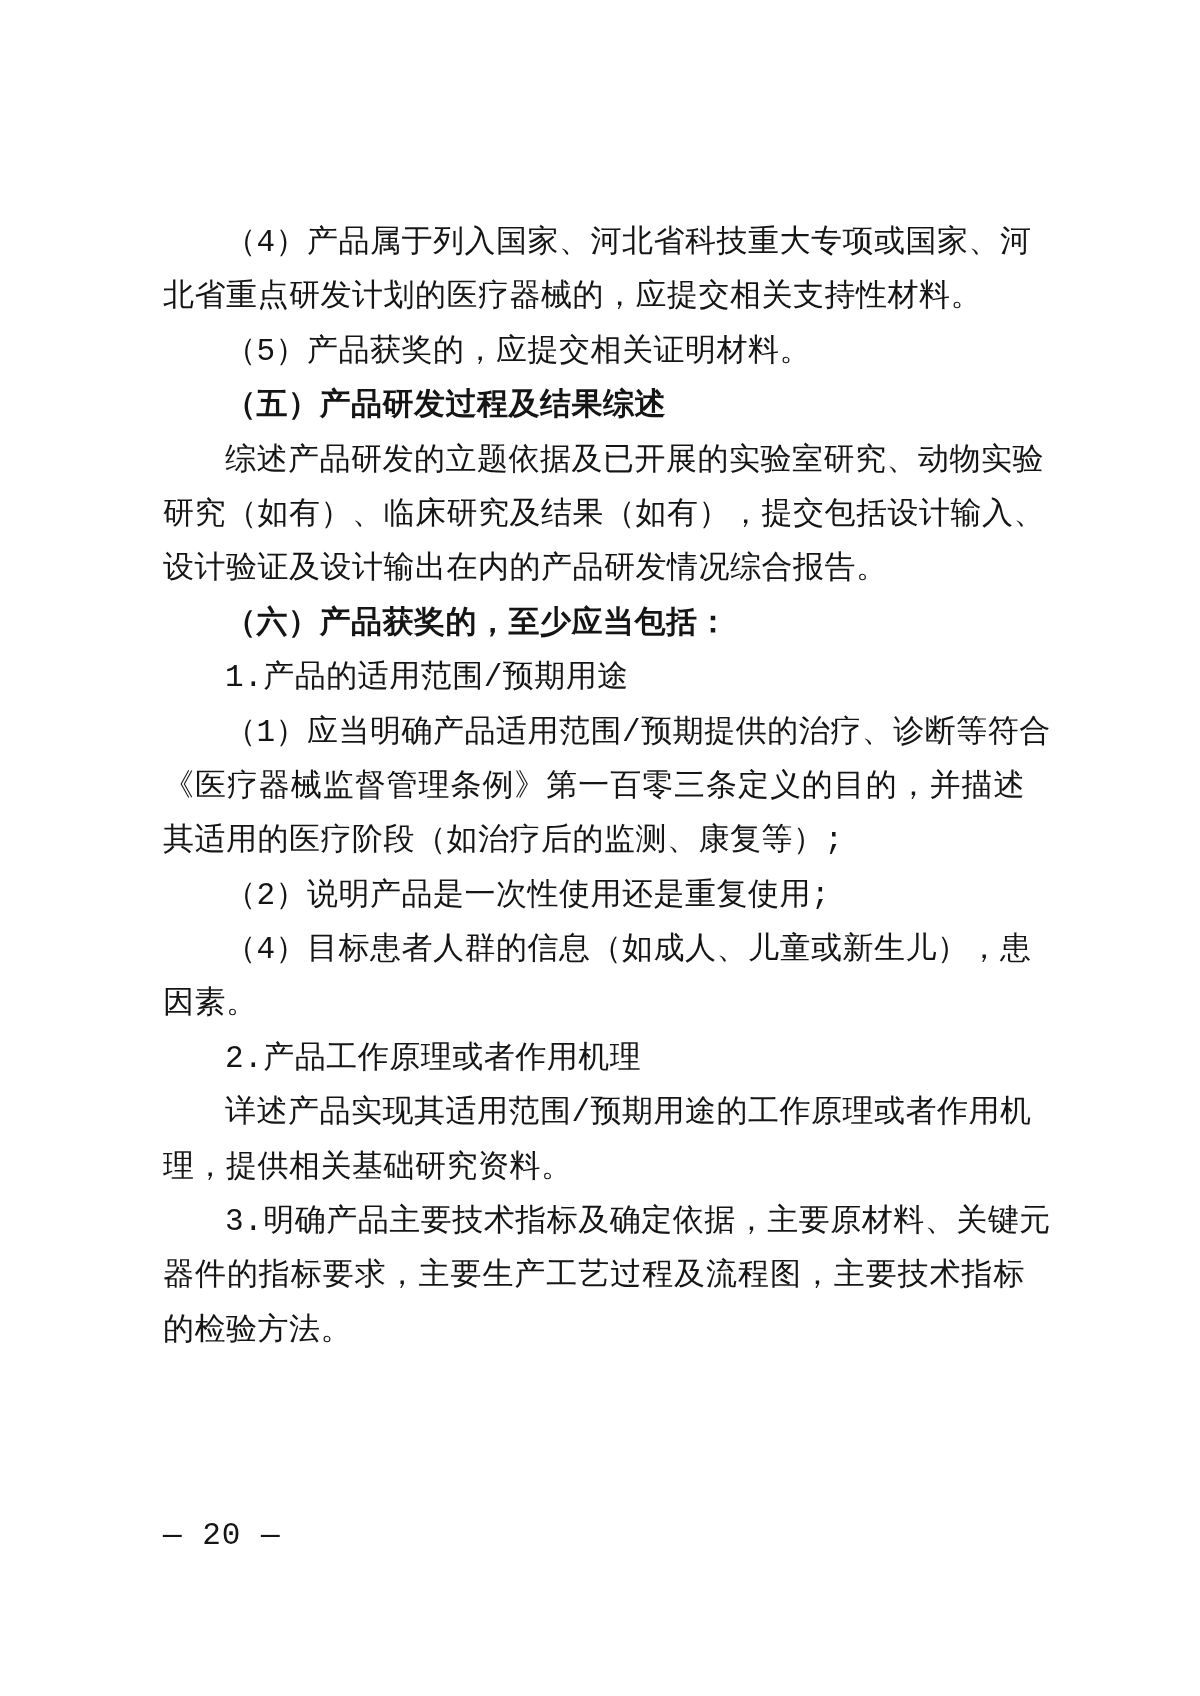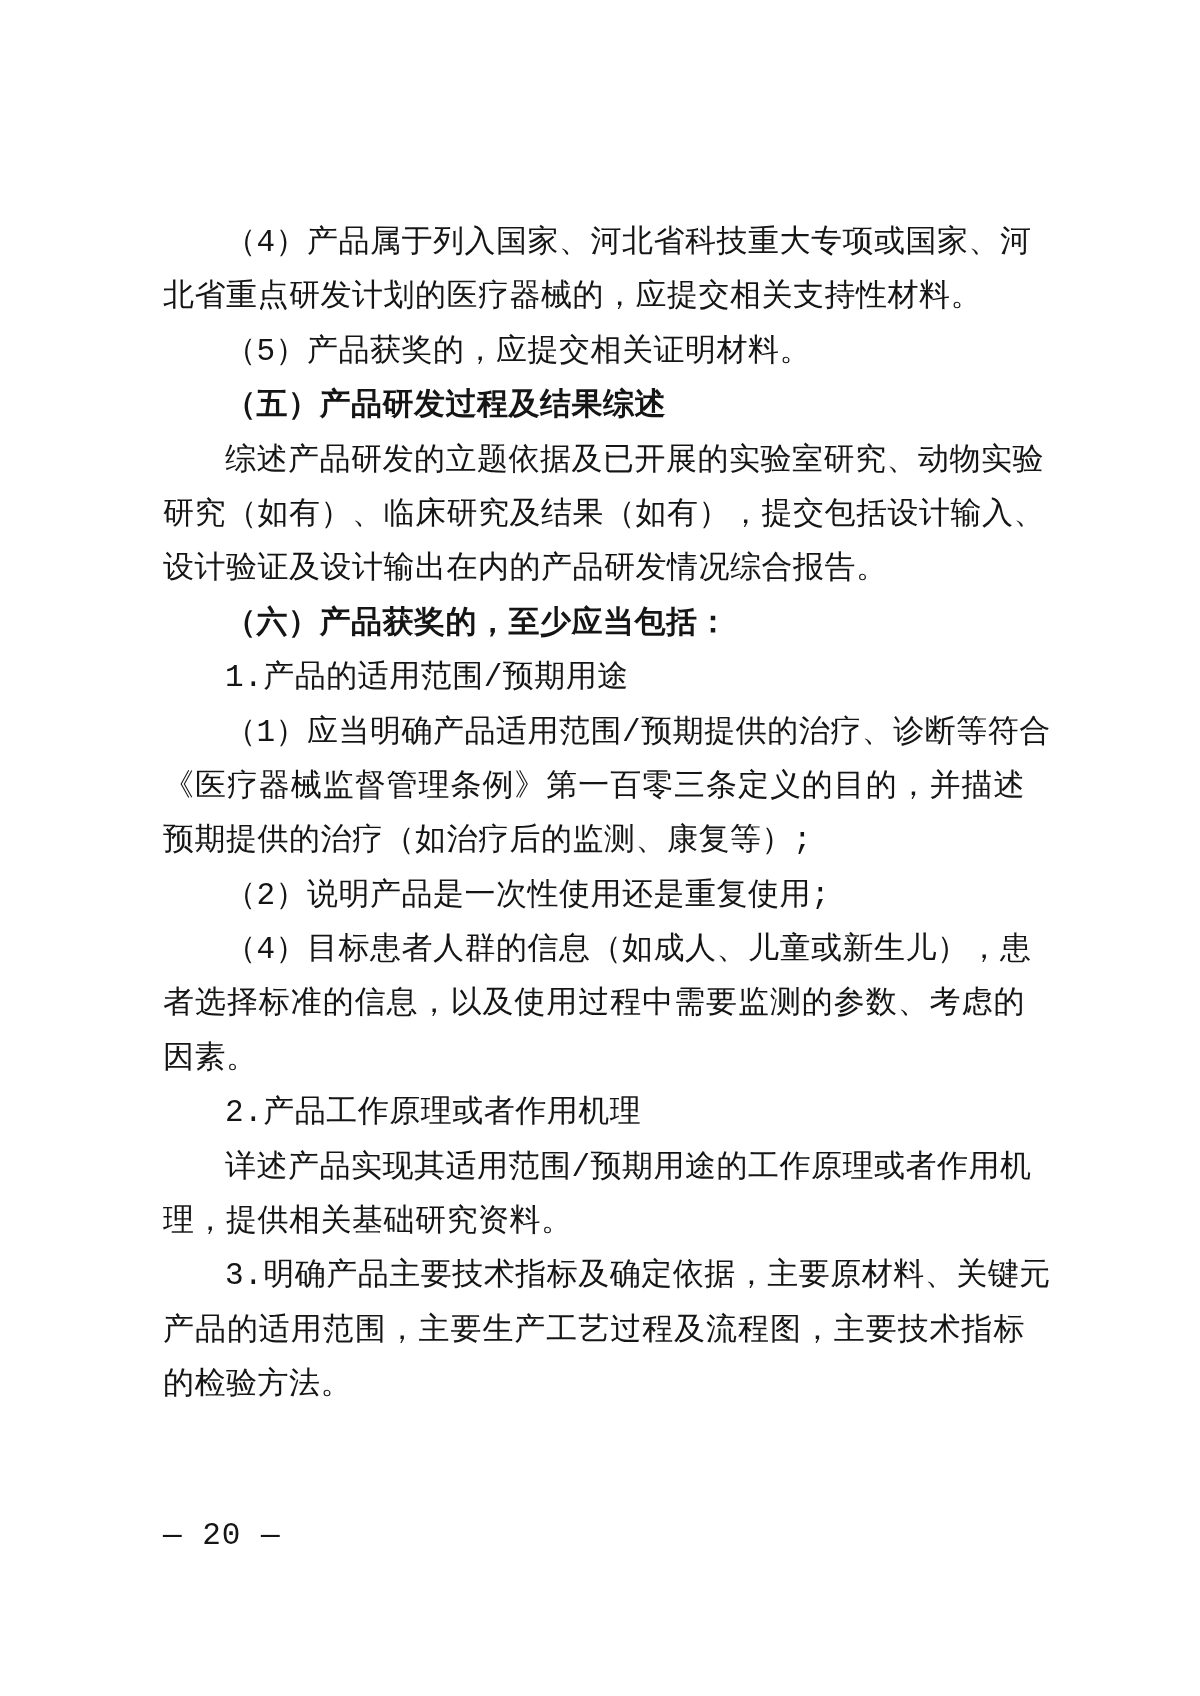--- a/index.html
+++ b/index.html
@@ -49,26 +49,25 @@
       <div class="line">北省重点研发计划的医疗器械的，应提交相关支持性材料。</div>
       <div class="line indent">（5）产品获奖的，应提交相关证明材料。</div>
       <div class="line heading indent">（五）产品研发过程及结果综述</div>
       <div class="line indent fill">综述产品研发的立题依据及已开展的实验室研究、动物实验</div>
       <div class="line fill">研究（如有）、临床研究及结果（如有），提交包括设计输入、</div>
       <div class="line">设计验证及设计输出在内的产品研发情况综合报告。</div>
       <div class="line heading indent">（六）产品获奖的，至少应当包括：</div>
       <div class="line indent">1.产品的适用范围/预期用途</div>
       <div class="line indent fill">（1）应当明确产品适用范围/预期提供的治疗、诊断等符合</div>
       <div class="line fill">《医疗器械监督管理条例》第一百零三条定义的目的，并描述</div>
-      <div class="line">预期提供的治疗（如治疗后的监测、康复等）;</div>
+      <div class="line">其适用的医疗阶段（如治疗后的监测、康复等）;</div>
       <div class="line indent">（2）说明产品是一次性使用还是重复使用;</div>
       <div class="line indent fill">（4）目标患者人群的信息（如成人、儿童或新生儿），患</div>
-      <div class="line fill">者选择标准的信息，以及使用过程中需要监测的参数、考虑的</div>
       <div class="line">因素。</div>
       <div class="line indent">2.产品工作原理或者作用机理</div>
       <div class="line indent fill">详述产品实现其适用范围/预期用途的工作原理或者作用机</div>
       <div class="line">理，提供相关基础研究资料。</div>
       <div class="line indent fill">3.明确产品主要技术指标及确定依据，主要原材料、关键元</div>
-      <div class="line fill">产品的适用范围，主要生产工艺过程及流程图，主要技术指标</div>
+      <div class="line fill">器件的指标要求，主要生产工艺过程及流程图，主要技术指标</div>
       <div class="line">的检验方法。</div>
     </div>
   <div class="footer">— 20 —</div>
 </div>
 
 </body></html>

